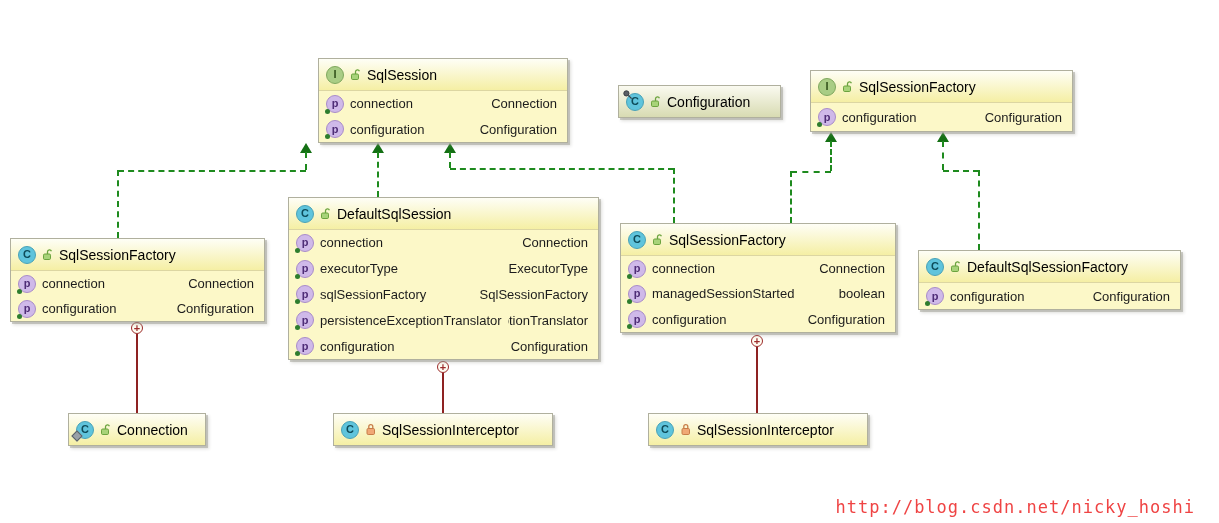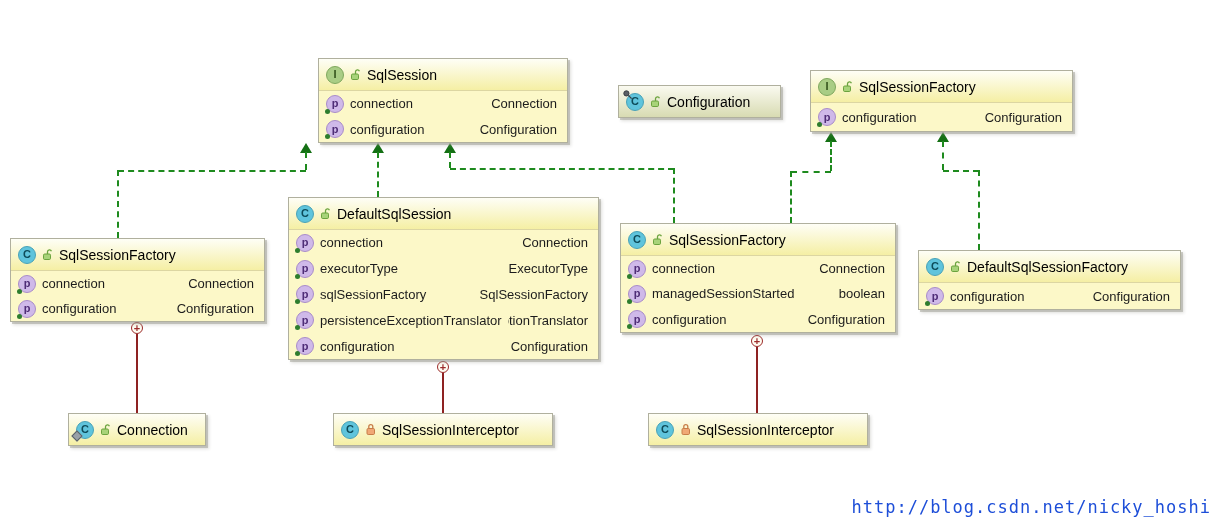--- a/index.html
+++ b/index.html
@@ -39,22 +39,22 @@
   .gh{position:absolute;height:0;border-top:2px dashed #1e8a1e;}
   .arrow-up{position:absolute;width:0;height:0;
       border-left:6px solid transparent;border-right:6px solid transparent;
       border-bottom:10px solid #147014;}
   .rv{position:absolute;width:0;border-left:2px solid #8e2222;}
   .anchor{position:absolute;box-sizing:border-box;width:12px;height:12px;border-radius:50%;
       border:1px solid #9c2b2b;background:#fffdf2;color:#9c2b2b;
       font-size:11px;font-weight:bold;line-height:10px;text-align:center;}
 
   
-  .watermark{position:absolute;right:8px;bottom:6px;font-family:"DejaVu Sans Mono",monospace;
-      font-size:17px;letter-spacing:1px;color:#1d4ed8;white-space:nowrap;}
+  .watermark{position:absolute;right:24px;bottom:6px;font-family:"DejaVu Sans Mono",monospace;
+      font-size:17px;letter-spacing:1px;color:#ef4444;white-space:nowrap;}
 </style>
 </head>
 <body>
 
 <div class="canvas">
 
   <div>
     <div class="arrow-up" style="left:300px;top:143px;"></div>
     <div class="gv" style="left:305px;top:152px;height:18px;"></div>
     <div class="gh" style="left:118px;top:170px;width:188px;"></div>

